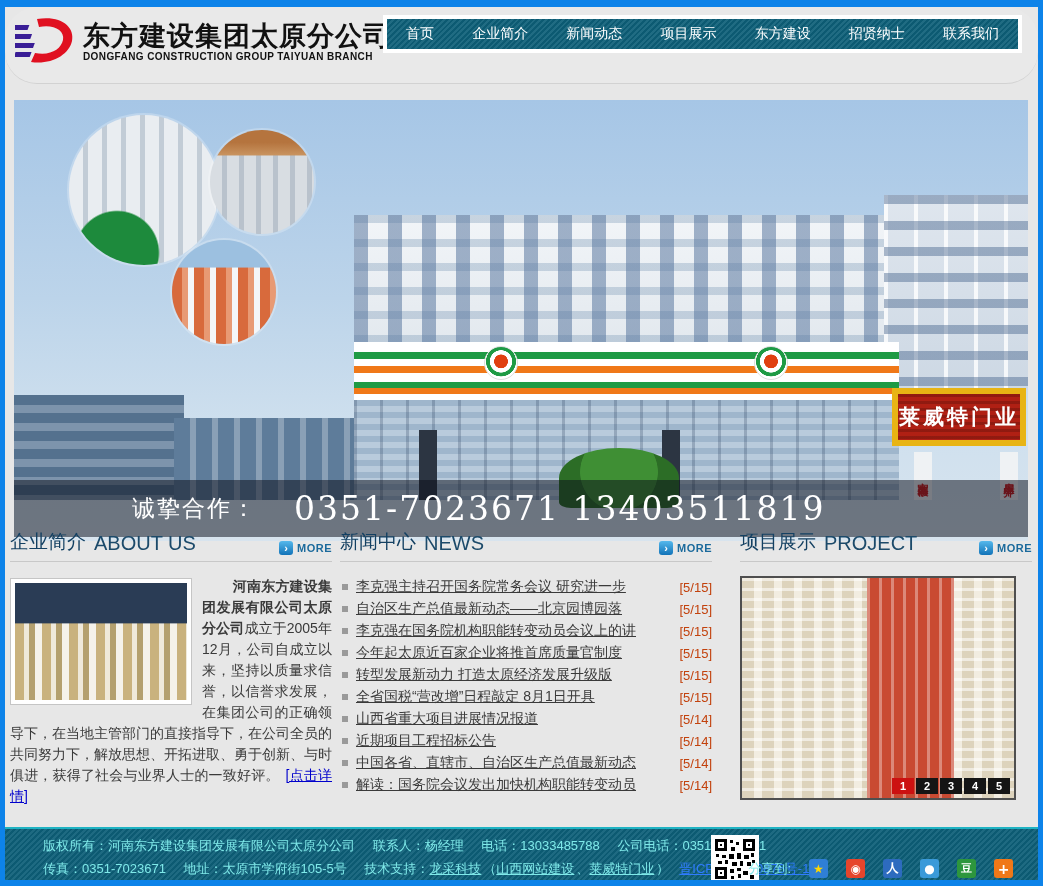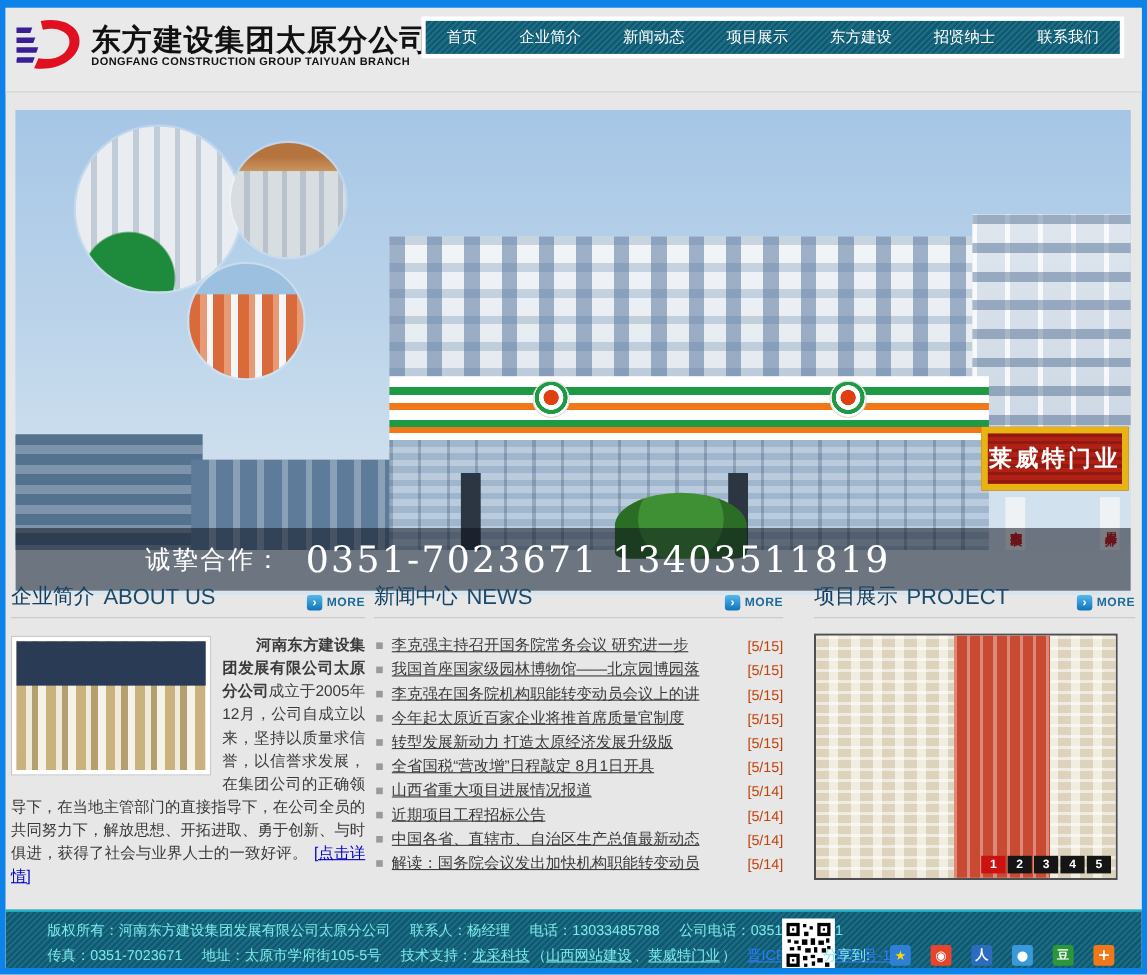--- a/index.html
+++ b/index.html
@@ -9,21 +9,21 @@
     width:1043px; height:886px; overflow:hidden; position:relative;
     font-family:"Liberation Sans","DejaVu Sans",sans-serif;
     background:#e7e7e7;
     border-top:7px solid #0d83e9; border-left:5px solid #0d83e9;
     border-right:5px solid #0d83e9; border-bottom:6px solid #0d83e9;
   }
   .inner { position:relative; width:1033px; height:873px; }
 
   
   .header { position:absolute; left:0; top:0; width:1033px; height:77px;
-    background:#e9e9e9; border-bottom:1px solid #d2d2d2; }
+    background:#e9e9e9; border-bottom:1px solid #d2d2d2;border-radius:32px; }
   .logo { position:absolute; left:10px; top:8px; display:flex; align-items:center; }
   .logo-mark { width:62px; height:52px; margin-right:6px; }
   .logo-cn { font-size:27px; font-weight:bold; color:#111; letter-spacing:1px; line-height:30px; }
   .logo-en { font-size:10px; font-weight:bold; color:#111; letter-spacing:.4px; }
   .nav { position:absolute; left:378px; top:8px; width:639px; height:38px;
     background:#fff; padding:4px; }
   .nav-bar { width:100%; height:100%; display:flex; align-items:center; justify-content:space-around;
     background-color:#0d5f78;
     background-image:repeating-linear-gradient(135deg, rgba(255,255,255,.08) 0 2px, rgba(0,0,0,.05) 2px 4px); }
   .nav-bar a { color:#fff; font-size:14px; text-decoration:none; padding:0 6px; cursor:pointer; }
@@ -74,21 +74,21 @@
       repeating-linear-gradient(90deg,#e9edf1 0 14px,#c2ccd6 14px 19px),#dfe5ea; }
   .circle.c2 { left:196px; top:30px; width:104px; height:104px;
     background:
       linear-gradient(180deg,#b5743e 12%, #c8935f 24%, rgba(0,0,0,0) 25%),
       repeating-linear-gradient(90deg,#d8dde2 0 12px,#b9c2cc 12px 17px),#cfd6dd; }
   .circle.c3 { left:158px; top:140px; width:104px; height:104px;
     background:
       linear-gradient(180deg,#9cc0e0 0 26%, rgba(0,0,0,0) 27%),
       repeating-linear-gradient(90deg,#d86a3c 0 10px,#e89a74 10px 16px,#f4f6f8 16px 22px); }
   .h-overlay { position:absolute; left:0; bottom:4px; width:100%; height:57px;
-    background:rgba(12,16,26,.52); display:flex; align-items:center; padding-left:118px; color:#fff; }
+    background:rgba(12,16,26,.52); display:flex; align-items:center; padding-left:118px; color:#fff;gap:16px; }
   .h-slogan { font-size:23px; letter-spacing:2px; }
   .h-phones { font-family:"DejaVu Serif","Liberation Serif",serif; font-size:33px; letter-spacing:2px; margin-left:21px; }
 
   
   .columns { position:absolute; left:0; top:525px; width:1033px; height:295px; }
   .col { position:absolute; top:0; }
   .col-about { left:5px; width:322px; }
   .col-news { left:335px; width:372px; }
   .col-project { left:735px; width:292px; }
   .sec-head { display:flex; align-items:flex-end; height:30px; border-bottom:1px solid #c8c8c8; padding-bottom:6px; }
@@ -244,21 +244,21 @@
         </a>
       </div>
       <ul class="news-list">
         <li>
             <span class="news-bullet"></span>
             <a class="news-title">李克强主持召开国务院常务会议  研究进一步</a>
             <span class="news-date">[5/15]</span>
           </li>
         <li>
             <span class="news-bullet"></span>
-            <a class="news-title">我国首座国家级园林博物馆——北京园博园落</a>
+            <a class="news-title">自治区生产总值最新动态——北京园博园落</a>
             <span class="news-date">[5/15]</span>
           </li>
         <li>
             <span class="news-bullet"></span>
             <a class="news-title">李克强在国务院机构职能转变动员会议上的讲</a>
             <span class="news-date">[5/15]</span>
           </li>
         <li>
             <span class="news-bullet"></span>
             <a class="news-title">今年起太原近百家企业将推首席质量官制度</a>

